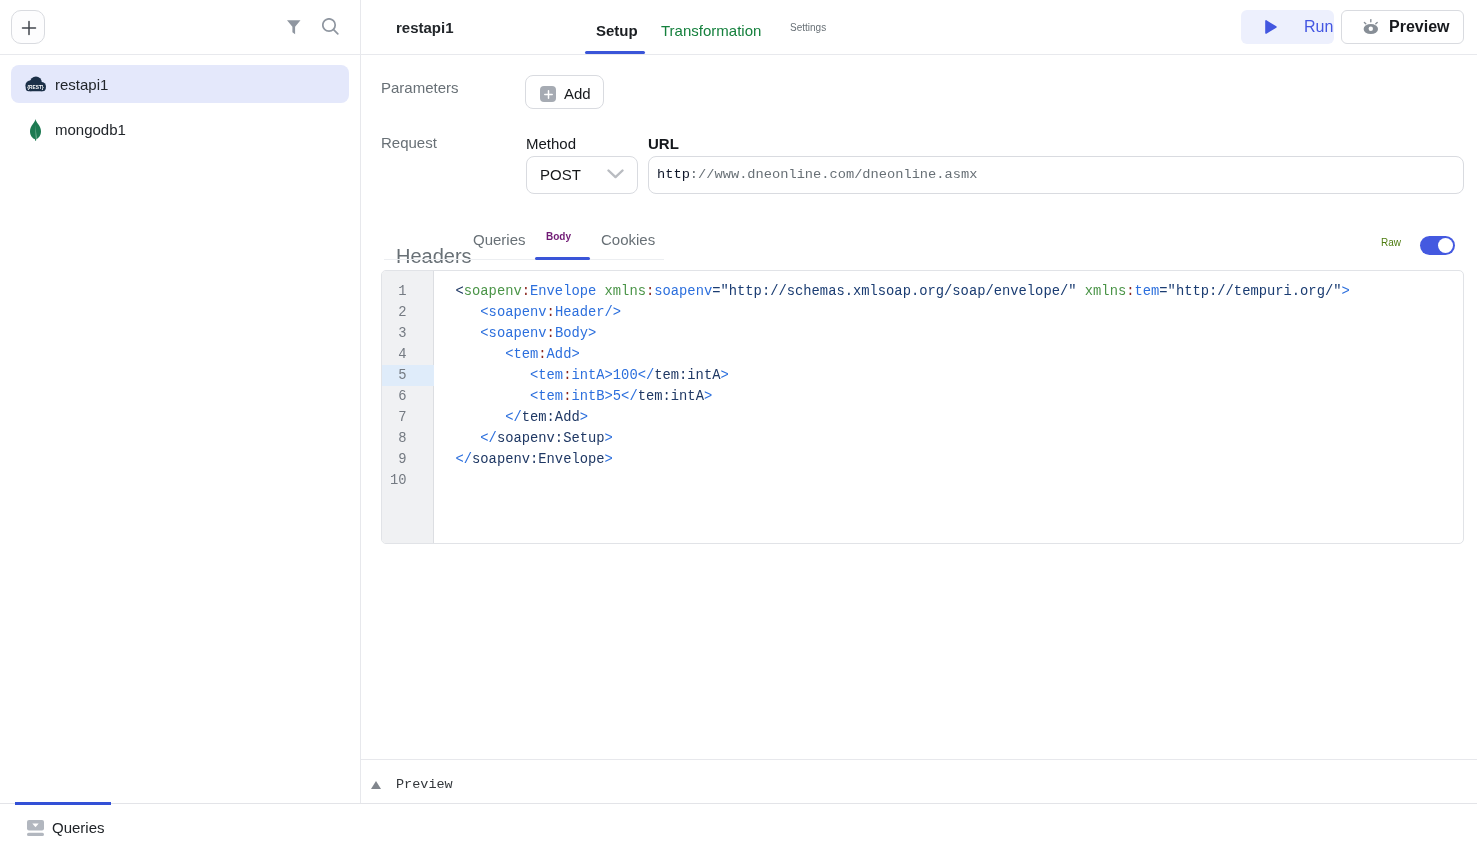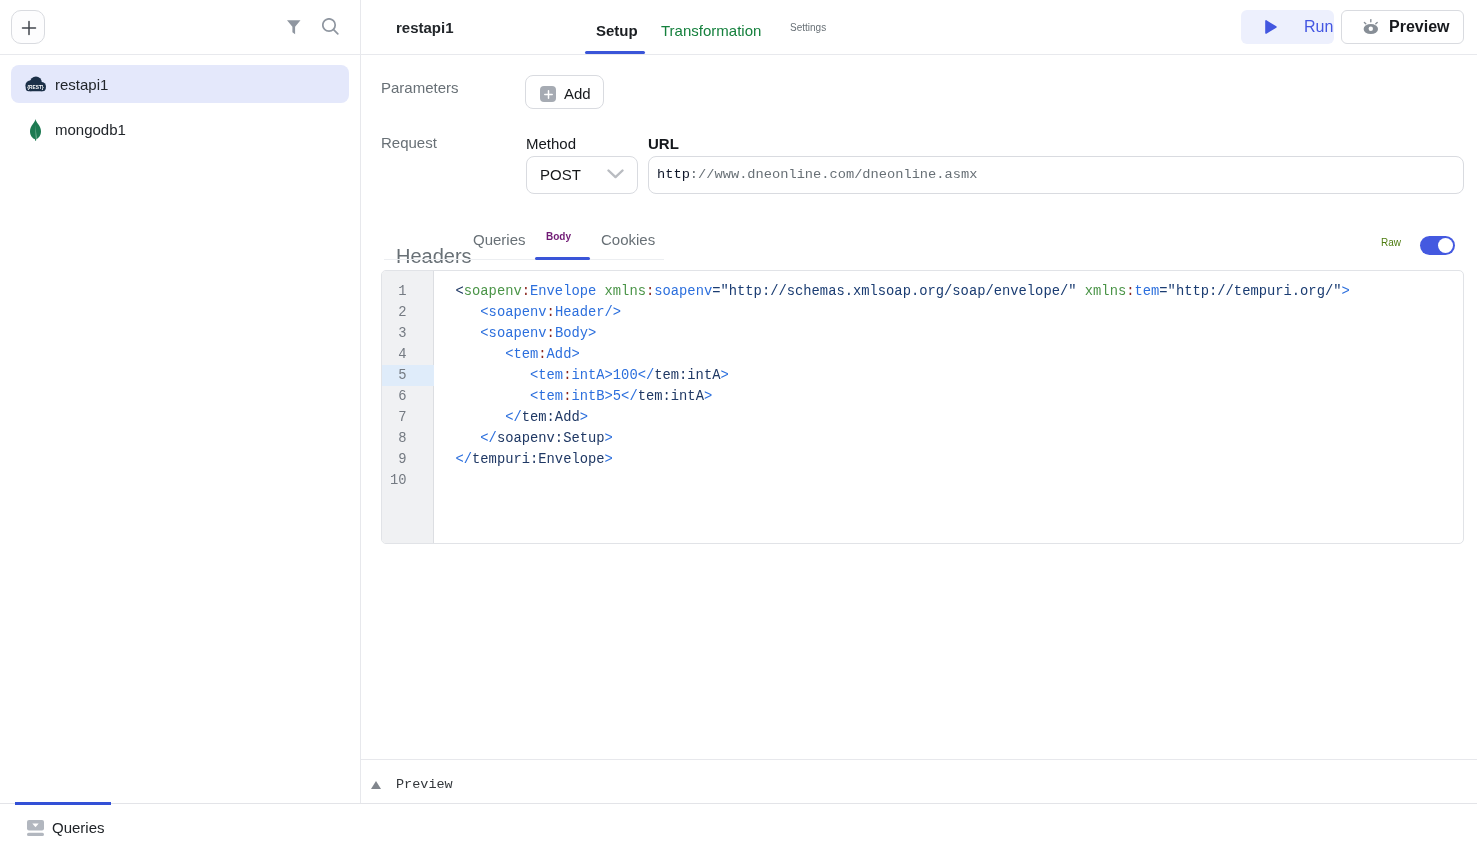--- a/index.html
+++ b/index.html
@@ -125,21 +125,21 @@
     </div>
 
     <pre class="abs" style="left:73.5px;top:10px;font-size:13.8px;line-height:21px;"><span style="color:#1f3864">&lt;</span><span style="color:#4a9447">soapenv</span><span style="color:#8b261f">:</span><span style="color:#2c6fdd">Envelope</span> <span style="color:#4a9447">xmlns</span><span style="color:#8b261f">:</span><span style="color:#2c6fdd">soapenv</span><span style="color:#1a3c72">="http://schemas.xmlsoap.org/soap/envelope/"</span> <span style="color:#4a9447">xmlns</span><span style="color:#8b261f">:</span><span style="color:#2c6fdd">tem</span><span style="color:#1a3c72">="http://tempuri.org/"</span><span style="color:#2c6fdd">&gt;</span>
    <span style="color:#2c6fdd">&lt;soapenv</span><span style="color:#8b261f">:</span><span style="color:#2c6fdd">Header/&gt;</span>
    <span style="color:#2c6fdd">&lt;soapenv</span><span style="color:#8b261f">:</span><span style="color:#2c6fdd">Body&gt;</span>
       <span style="color:#2c6fdd">&lt;tem</span><span style="color:#8b261f">:</span><span style="color:#2c6fdd">Add&gt;</span>
          <span style="color:#2c6fdd">&lt;tem</span><span style="color:#8b261f">:</span><span style="color:#2c6fdd">intA&gt;100&lt;/</span><span style="color:#1f3864">tem:intA</span><span style="color:#2c6fdd">&gt;</span>
          <span style="color:#2c6fdd">&lt;tem</span><span style="color:#8b261f">:</span><span style="color:#2c6fdd">intB&gt;5&lt;/</span><span style="color:#1f3864">tem:intA</span><span style="color:#2c6fdd">&gt;</span>
       <span style="color:#2c6fdd">&lt;/</span><span style="color:#1f3864">tem:Add</span><span style="color:#2c6fdd">&gt;</span>
    <span style="color:#2c6fdd">&lt;/</span><span style="color:#1f3864">soapenv:Setup</span><span style="color:#2c6fdd">&gt;</span>
-<span style="color:#2c6fdd">&lt;/</span><span style="color:#1f3864">tempuri:Envelope</span><span style="color:#2c6fdd">&gt;</span></pre>
+<span style="color:#2c6fdd">&lt;/</span><span style="color:#1f3864">soapenv:Envelope</span><span style="color:#2c6fdd">&gt;</span></pre>
   </div>
 
   <div class="abs" style="left:361px;top:759px;width:1116px;height:1px;background:#e7e8ec;"></div>
   <div class="abs" style="left:371px;top:781px;width:0;height:0;border-left:5.5px solid transparent;border-right:5.5px solid transparent;border-bottom:8px solid #81868d;"></div>
   <div class="abs mono" style="left:396px;top:777px;font-size:13.5px;color:#33373b;">Preview</div>
 
   <div class="abs" style="left:0;top:803px;width:1477px;height:1px;background:#e3e4e8;"></div>
   <div class="abs" style="left:15px;top:802px;width:96px;height:3px;background:#3350d6;"></div>
   <svg class="abs" style="left:27px;top:819px;" width="17" height="17" viewBox="0 0 17 17">
     <rect x="0" y="1" width="17" height="10.5" rx="2" fill="#b2b7bf"></rect>

